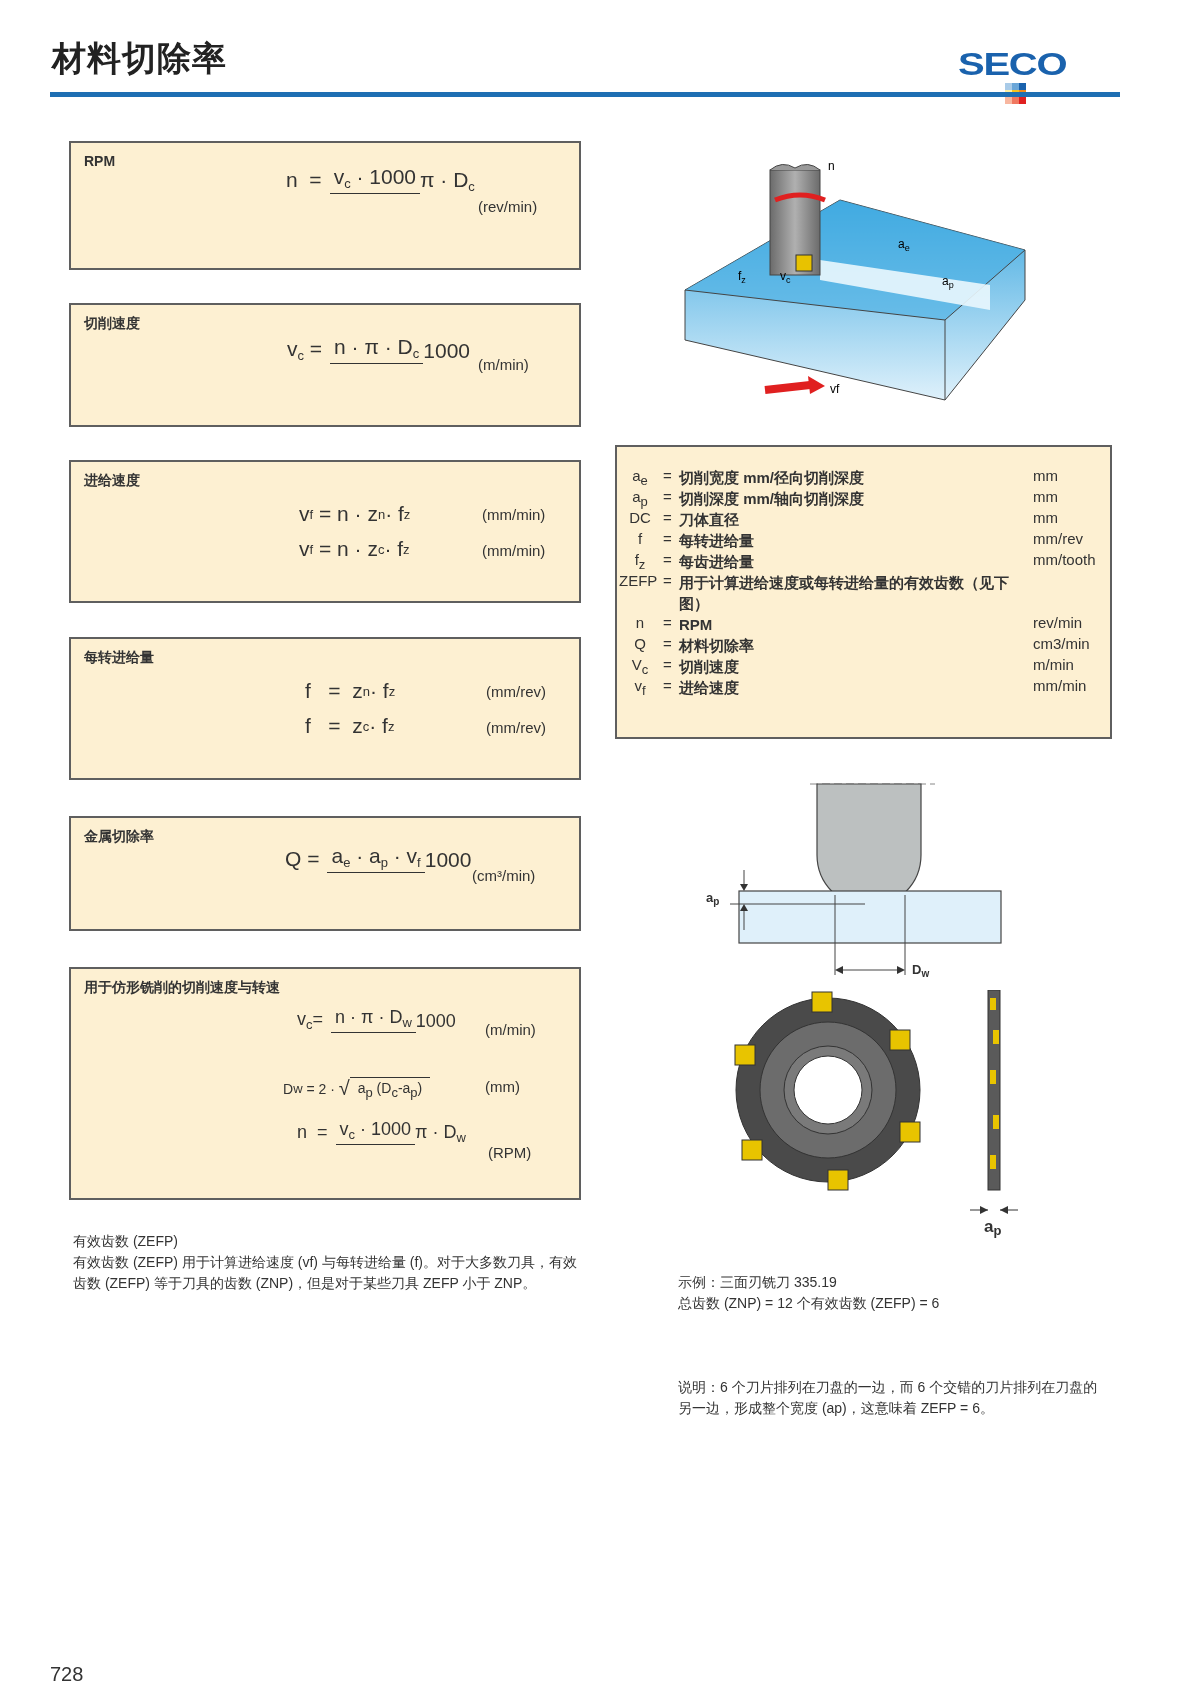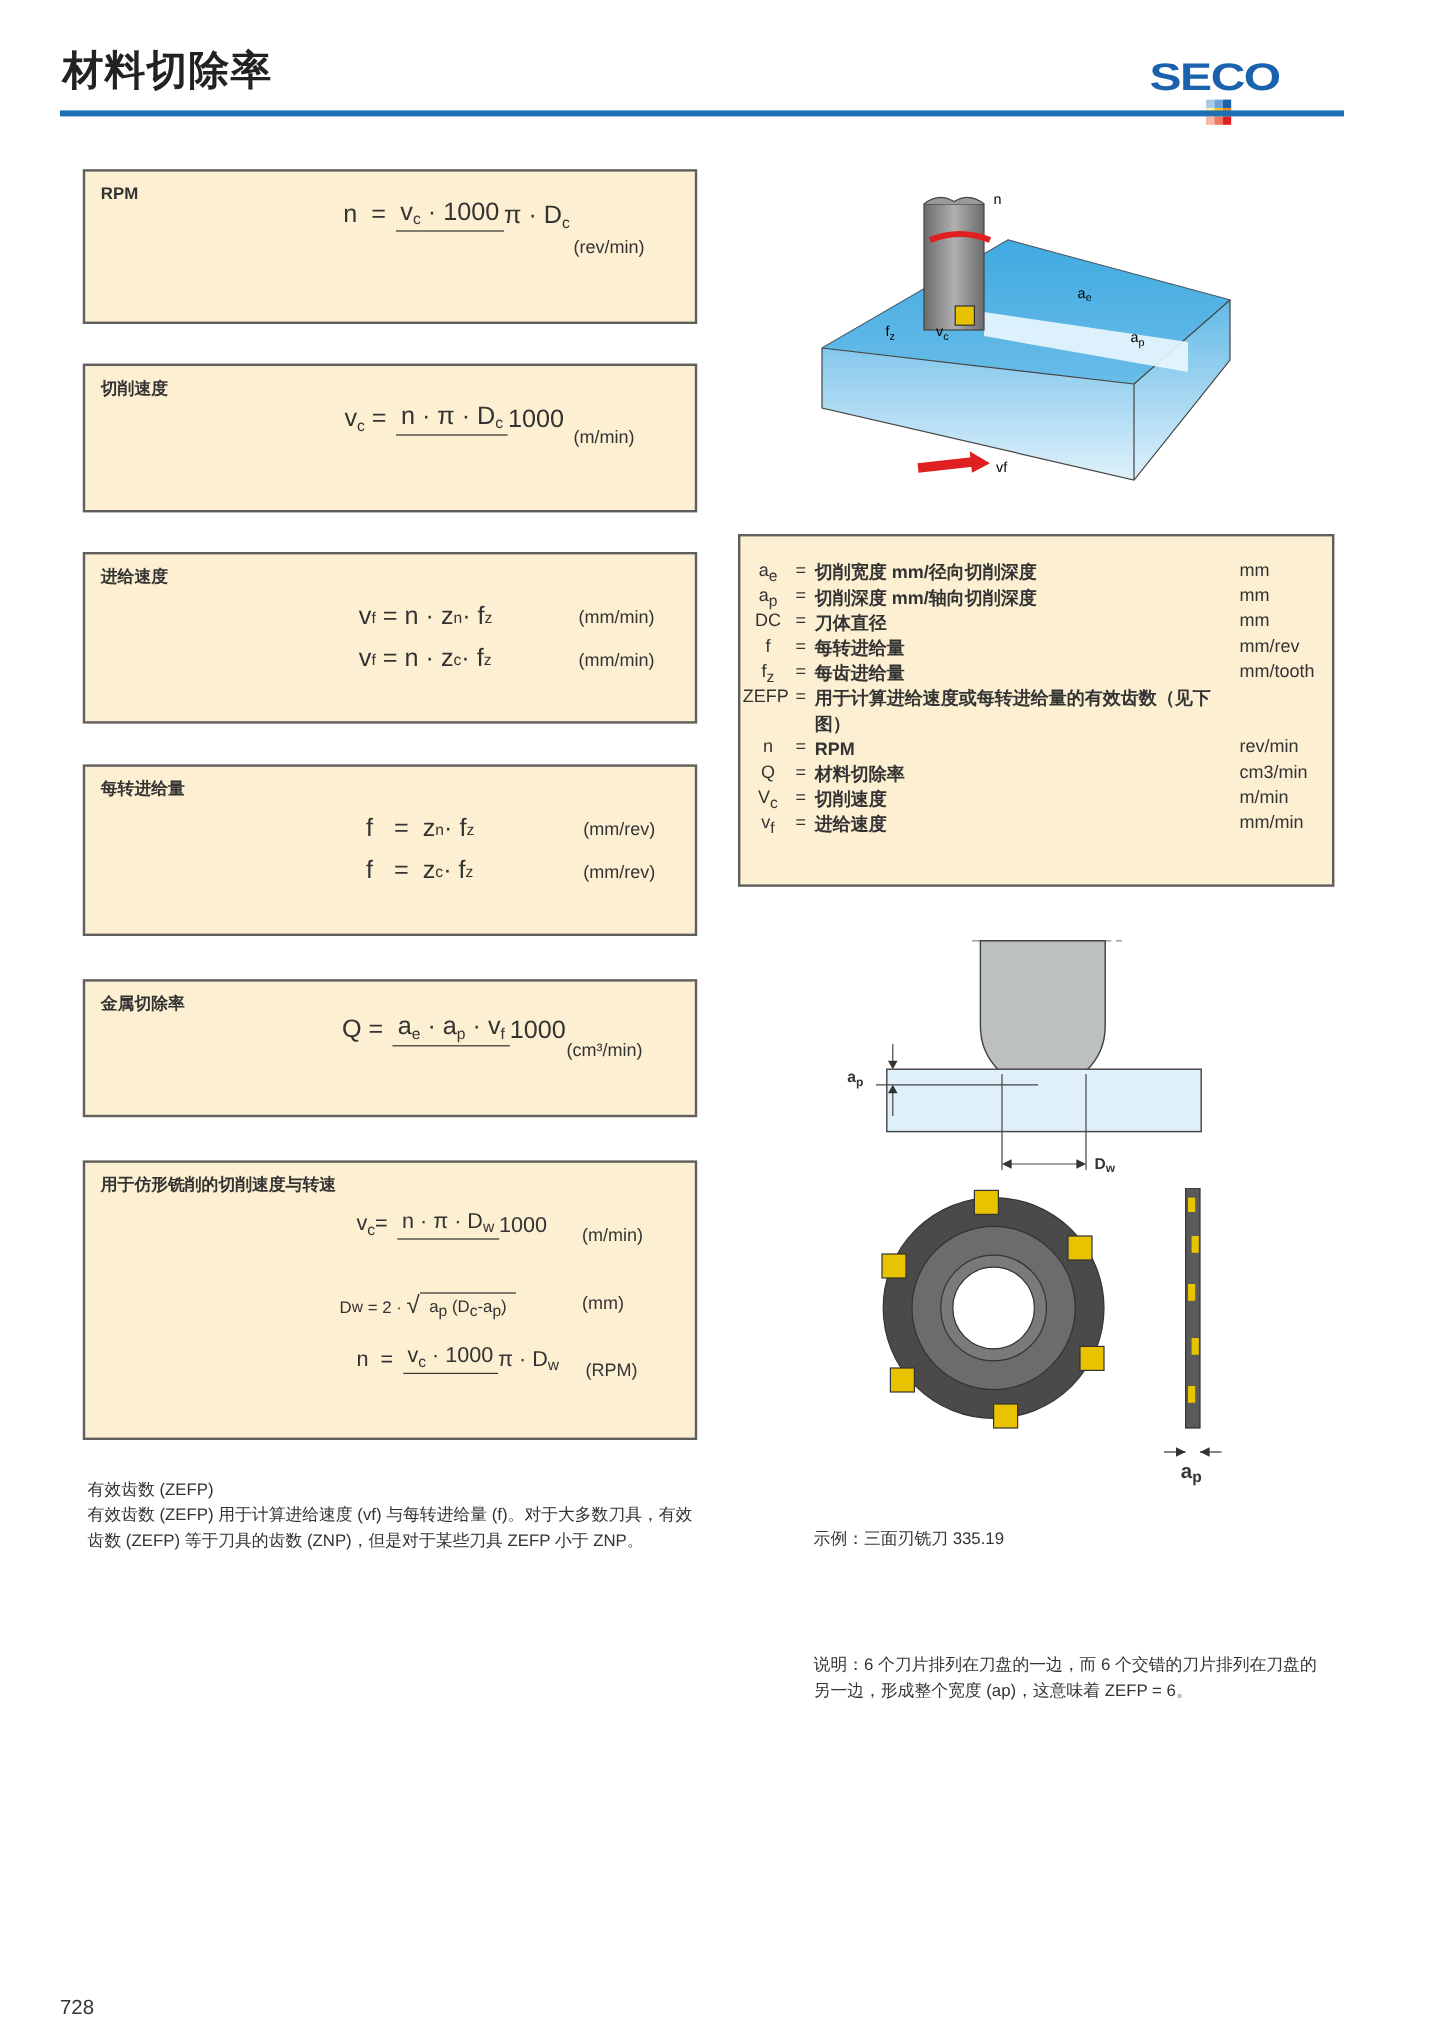--- a/index.html
+++ b/index.html
@@ -29,21 +29,21 @@
 
   .legend { position: absolute; left: 615px; top: 445px; width: 497px; height: 294px;
             background: #fdf0d2; border: 2px solid #5f5f5f; box-sizing: border-box; }
   .lrow { position: absolute; left: 0; width: 100%; font-size: 15px; color: #333; }
   .lrow .sym { position: absolute; left: 6px; width: 34px; text-align: center; }
   .lrow .eqs { position: absolute; left: 46px; }
   .lrow .desc { position: absolute; left: 62px; width: 350px; line-height: 21px; font-weight: bold; }
   .lrow .lunit { position: absolute; left: 416px; }
 
   .para { position: absolute; font-size: 14px; line-height: 21px; color: #333; }
-  .page-num { left: 50px; top: 1663px; font-size: 17px; color: #333; }
+  .page-num { left: 50px; top: 1663px; font-size: 20px; color: #333; }
 </style>
 </head>
 <body>
 
 <div class="abs page-title">材料切除率</div>
 <div class="abs logo">
   <span class="logo-text">SECO</span>
   <span class="logo-grid">
     <span style="background:#a9cbe8"></span>
       <span style="background:#6aa6d8"></span>
@@ -124,21 +124,21 @@
     D<sub>w</sub>&nbsp;=&nbsp;2 ·&nbsp;<span style="font-size:20px;">√</span><span style="border-top:1.5px solid #333;padding:2px 8px 0;">a<sub>p</sub> (D<sub>c</sub>-a<sub>p</sub>)</span>
   </div>
   <div class="unit" style="left:414px;top:109px;">(mm)</div>
   <div class="eq" style="left:226px;top:150px;font-size:18px;">
     <span>n&nbsp;&nbsp;=</span>
     <span class="frac">
         <span class="num">v<sub>c</sub> · 1000</span>
         <span class="den">π · D<sub>w</sub></span>
       </span>
   </div>
-  <div class="unit" style="left:417px;top:165px;">(RPM)</div>
+  <div class="unit" style="left:417px;top:175px;">(RPM)</div>
 </div>
 
 <div class="para" style="left:73px;top:1231px;width:510px;">
   <div>有效齿数 (ZEFP)</div>
   <div>有效齿数 (ZEFP) 用于计算进给速度 (vf) 与每转进给量 (f)。对于大多数刀具，有效齿数 (ZEFP) 等于刀具的齿数 (ZNP)，但是对于某些刀具 ZEFP 小于 ZNP。</div>
 </div>
 
 <svg class="abs" style="left:680px;top:160px;" width="380" height="250" viewBox="0 0 380 250">
   <defs>
     <linearGradient id="blk" x1="0" y1="0" x2="0" y2="1">
@@ -274,16 +274,17 @@
     </g>
   <line x1="270" y1="220" x2="288" y2="220" stroke="#333"></line>
     <polygon points="288,220 280,216 280,224" fill="#333"></polygon>
   <line x1="300" y1="220" x2="318" y2="220" stroke="#333"></line>
     <polygon points="300,220 308,216 308,224" fill="#333"></polygon>
   <text x="284" y="242" font-size="17" font-weight="bold" fill="#333">a<tspan font-size="13" dy="3">p</tspan></text>
 </svg>
 
 <div class="para" style="left:678px;top:1272px;width:460px;">
   <div>示例：三面刃铣刀 335.19</div>
+  <div>总齿数 (ZNP) = 12 个有效齿数 (ZEFP) = 6</div>
 </div>
 <div class="para" style="left:678px;top:1377px;width:430px;">说明：6 个刀片排列在刀盘的一边，而 6 个交错的刀片排列在刀盘的另一边，形成整个宽度 (ap)，这意味着 ZEFP = 6。</div>
 
 <div class="abs page-num">728</div>
 
 </body></html>

